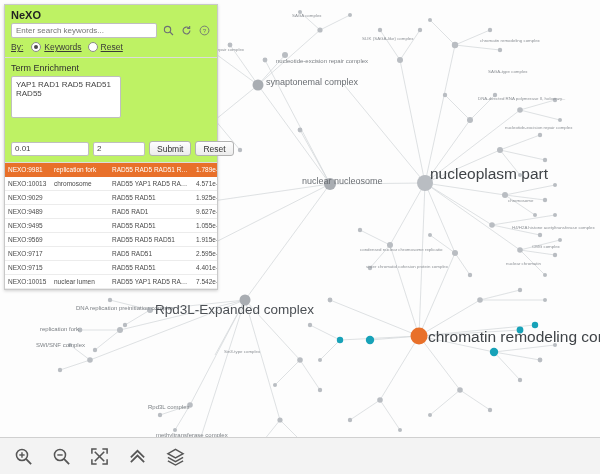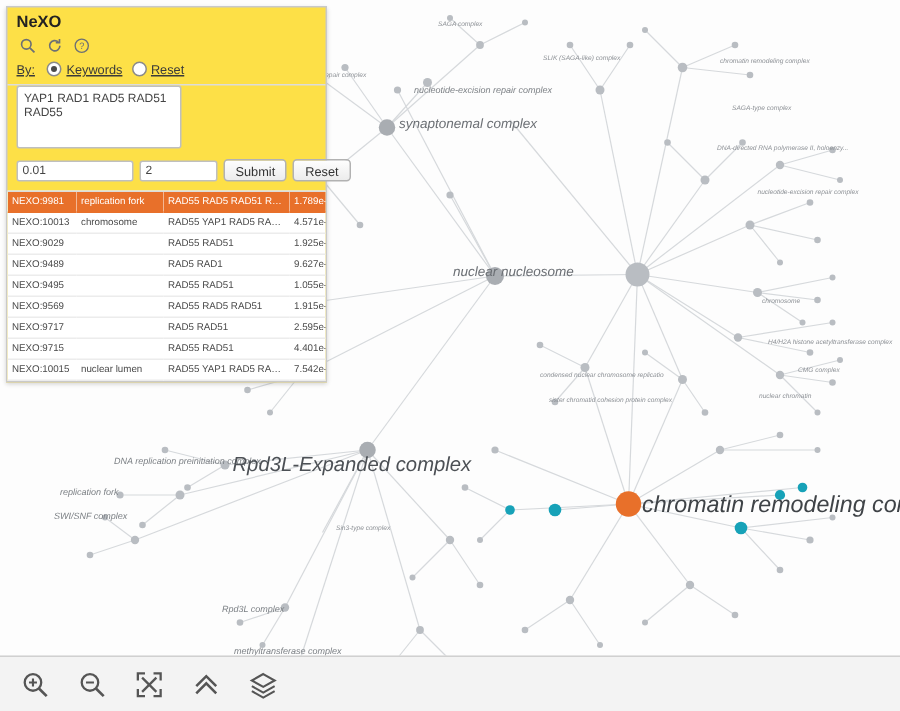--- a/index.html
+++ b/index.html
@@ -17,21 +17,20 @@
   #app {
     position: absolute;
     inset: 0;
     background: #fdfdfd;
     overflow: hidden;
   }
   
   #network {
     position: absolute;
     inset: 0;
-    font-style: italic;
   }
   #network svg {
     display: block;
   }
   .net-label {
     position: absolute;
     color: #55585c;
     white-space: nowrap;
     pointer-events: none;
   }
@@ -41,21 +40,21 @@
   .net-label.big { font-size: 13.5px; color: #4c5055; }
   .net-label.huge { font-size: 15.5px; color: #3f4347; }
   .net-label.faint { color: #b9bdc2; }
 
   
   #panel {
     position: absolute;
     left: 4px;
     top: 4px;
     width: 212px;
-    background: #fde047;
+    background: #bef264;
     border: 1px solid #c9c9c9;
     box-shadow: 0 1px 3px rgba(0,0,0,0.18);
     font-size: 9px;
     color: #333;
     z-index: 20;
   }
   #panel-title {
     font-size: 11px;
     font-weight: bold;
     padding: 4px 6px 2px 6px;
@@ -138,20 +137,21 @@
     box-sizing: border-box;
     resize: none;
     overflow: hidden;
     font-family: "Liberation Sans", sans-serif;
   }
   .params-row {
     display: flex;
     align-items: center;
     gap: 4px;
     padding: 0 6px 6px 6px;
+    margin-top: 16px;
   }
   .param-input {
     width: 52px;
     height: 14px;
     border: 1px solid #bfbfbf;
     border-radius: 2px;
     font-size: 8px;
     padding: 0 3px;
     color: #444;
     box-sizing: border-box;
@@ -468,20 +468,21 @@
     <div class="net-label tiny" style="left:292px; top:13px;">SAGA complex</div>
     <div class="net-label tiny" style="left:362px; top:36px;">SLIK (SAGA-like) complex</div>
     <div class="net-label tiny" style="left:205px; top:47px;">DNA repair complex</div>
     <div class="net-label tiny" style="left:480px; top:38px;">chromatin remodeling complex</div>
     <div class="net-label small" style="left:276px; top:58px;">nucleotide-excision repair complex</div>
     <div class="net-label tiny" style="left:488px; top:69px;">SAGA-type complex</div>
     <div class="net-label med" style="left:266px; top:77px;">synaptonemal complex</div>
     <div class="net-label tiny" style="left:478px; top:96px;">DNA-directed RNA polymerase II, holoenzy...</div>
     <div class="net-label tiny" style="left:505px; top:125px;">nucleotide-excision repair complex</div>
     <div class="net-label med" style="left:302px; top:176px;">nuclear nucleosome</div>
+    <div class="net-label huge big-node-label" style="left:430px; top:165px;">nucleoplasm part</div>
     <div class="net-label tiny" style="left:508px; top:198px;">chromosome</div>
     <div class="net-label tiny" style="left:118px; top:197px;">chromatin silencing complex</div>
     <div class="net-label tiny" style="left:140px; top:204px;">histone methyltransferase complex</div>
     <div class="net-label tiny" style="left:512px; top:225px;">H4/H2A histone acetyltransferase complex</div>
     <div class="net-label tiny" style="left:360px; top:247px;">condensed nuclear chromosome replicatio</div>
     <div class="net-label tiny" style="left:532px; top:244px;">CMG complex</div>
     <div class="net-label med faint" style="left:122px; top:242px;">Ctf18 RFC-like complex</div>
     <div class="net-label tiny" style="left:506px; top:261px;">nuclear chromatin</div>
     <div class="net-label tiny" style="left:366px; top:264px;">sister chromatid cohesion protein complex</div>
     <div class="net-label small" style="left:76px;  top:305px;">DNA replication preinitiation complex</div>
@@ -492,20 +493,21 @@
     <div class="net-label small" style="left:36px;  top:342px;">SWI/SNF complex</div>
     <div class="net-label small" style="left:148px; top:404px;">Rpd3L complex</div>
     <div class="net-label small" style="left:156px; top:432px;">methyltransferase complex</div>
     <div class="net-label tiny" style="left:140px; top:438px;">COMPASS complex</div>
   </div>
 
   <div id="panel">
     <div id="panel-title">NeXO</div>
 
     <div class="search-row">
+      <input class="search-input" type="text" value="" placeholder="Enter search keywords..." style="">
       <span class="icon-btn">
         <svg width="11" height="11" viewBox="0 0 16 16">
             <circle cx="6.6" cy="6.6" r="4.6" fill="none" stroke="#6d7074" stroke-width="1.6"></circle>
             <line x1="10" y1="10" x2="14.5" y2="14.5" stroke="#6d7074" stroke-width="1.8"></line>
           </svg>
       </span>
       <span class="icon-btn">
         <svg width="11" height="11" viewBox="0 0 16 16">
             <path d="M13 8a5 5 0 1 1-1.6-3.7" fill="none" stroke="#6d7074" stroke-width="1.6"></path>
             <polyline points="12.6,1.5 12.6,5 9,5" fill="none" stroke="#6d7074" stroke-width="1.6"></polyline>
@@ -525,20 +527,21 @@
         <span class="radio checked"></span>
         <span>Keywords</span>
       </span>
       <span class="radio-item">
         <span class="radio"></span>
         <span>Reset</span>
       </span>
     </div>
 
     <div class="section-divider"></div>
+    <div class="section-title">Term Enrichment</div>
     <textarea class="term-box" style="">YAP1 RAD1 RAD5 RAD51 RAD55</textarea>
 
     <div class="params-row">
       <input class="param-input wide" type="text" value="0.01" style="">
       <input class="param-input" type="text" value="2" style="">
       <button class="btn">Submit</button>
       <button class="btn">Reset</button>
     </div>
 
     <div class="results">

